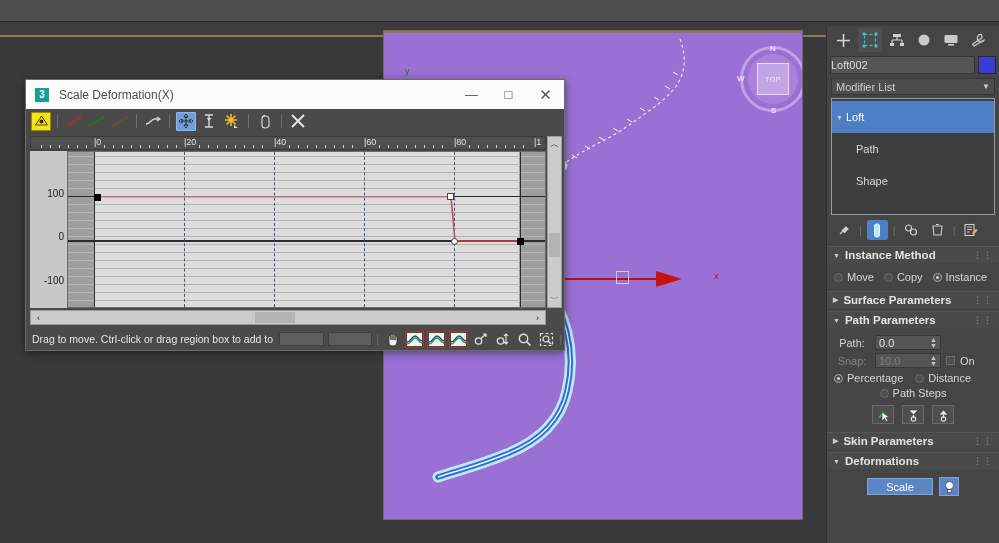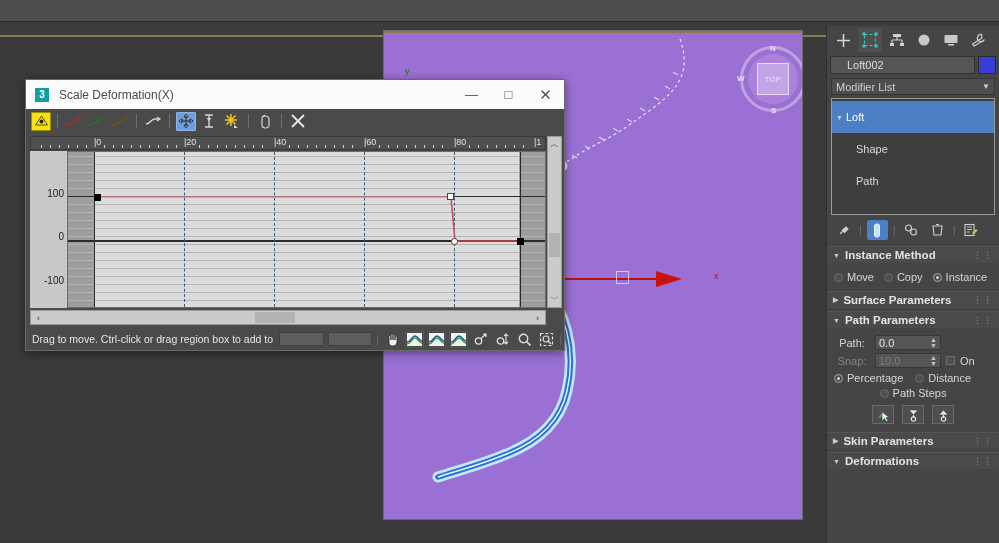--- a/index.html
+++ b/index.html
@@ -58,21 +58,21 @@
   #cmdpanel {
     position:absolute; left:826px; top:26px; width:173px; height:517px;
     background:#454545; border-left:1px solid #2e2e2e;
   }
   .cp-tabs { display:flex; align-items:center; height:28px; padding:2px 4px; gap:3px; background:#454545;}
   .cp-tab { width:24px; height:24px; display:flex; align-items:center; justify-content:center;
             border-radius:2px; color:#cfcfcf; }
   .cp-tab.active { background:#4f4f4f; }
   .cp-name-row { display:flex; height:18px; margin:2px 3px 0 3px; gap:3px; }
   .cp-name { flex:1; background:#555; border:1px solid #333; color:#dcdcdc;
-             font-size:11px; padding:1px 16px; line-height:14px; }
+             font-size:11px; padding:1px 0; line-height:14px; }
   .cp-color { width:18px; background:#3b3bd8; border:1px solid #2a2a2a; }
   .cp-modlist { margin:4px 4px 0 4px; height:17px; background:#4d4d4d; border:1px solid #353535;
                 display:flex; align-items:center; padding:0 4px; font-size:11px; color:#cfcfcf; }
   .cp-modlist .arr { margin-left:auto; font-size:8px; }
   .cp-stack { margin:3px 4px 0 4px; height:117px; background:#3e3e3e; border:1px solid #9a9a9a; padding:2px 0; }
   .stk-row { height:32px; display:flex; align-items:center; font-size:11px; padding-left:4px; color:#d8d8d8; }
   .stk-row.sel { background:#4c7fc4; color:#fff; }
   .stk-tri { width:10px; font-size:7px; color:#cfcfcf; }
   .stk-ind { width:20px; }
   .cp-stack-tools { display:flex; align-items:center; gap:5px; height:26px; padding:0 6px; margin-top:2px;}
@@ -273,25 +273,25 @@
       <span class="arr">▼</span>
     </div>
 
     <div class="cp-stack">
       <div class="stk-row sel">
         <span class="stk-tri">▼</span>
         <span>Loft</span>
       </div>
       <div class="stk-row">
         <span class="stk-ind"></span>
-        <span>Shape</span>
+        <span>Path</span>
       </div>
       <div class="stk-row">
         <span class="stk-ind"></span>
-        <span>Path</span>
+        <span>Shape</span>
       </div>
     </div>
 
     <div class="cp-stack-tools">
       <div class="stool">
         <svg width="14" height="14" viewBox="0 0 14 14">
           <path d="M3 11 L6 8 M5.5 7.5 l3.5-3.5 2 2 -3.5 3.5 z" stroke="#cfcfcf" stroke-width="1.2" fill="#cfcfcf"></path>
         </svg>
       </div>
       <span class="sep">|</span>
@@ -403,20 +403,31 @@
     <div class="rollout-head">
       <span class="tri">▶</span>
       <span>Skin Parameters</span>
       <span class="grip">⋮⋮</span>
     </div>
 
     <div class="rollout-head">
       <span class="tri">▼</span>
       <span>Deformations</span>
       <span class="grip">⋮⋮</span>
+    </div>
+    <div class="rollout-body">
+      <div class="deform-row">
+        <div class="deform-btn">Scale</div>
+        <div class="deform-lock">
+          <svg width="13" height="14" viewBox="0 0 13 14">
+            <circle cx="6.5" cy="5.5" r="4" fill="#f7f7f7" stroke="#333" stroke-width="0.7"></circle>
+            <rect x="4.5" y="9.5" width="4" height="3" fill="#d8d8d8" stroke="#333" stroke-width="0.6"></rect>
+          </svg>
+        </div>
+      </div>
     </div>
   </div>
 
   <div id="dlg">
 
     <div class="dlg-title">
       <span class="dlg-logo">3</span>
       <span class="dlg-title-text">Scale Deformation(X)</span>
       <span class="dlg-wbtns">
         <span class="wbtn">—</span>

